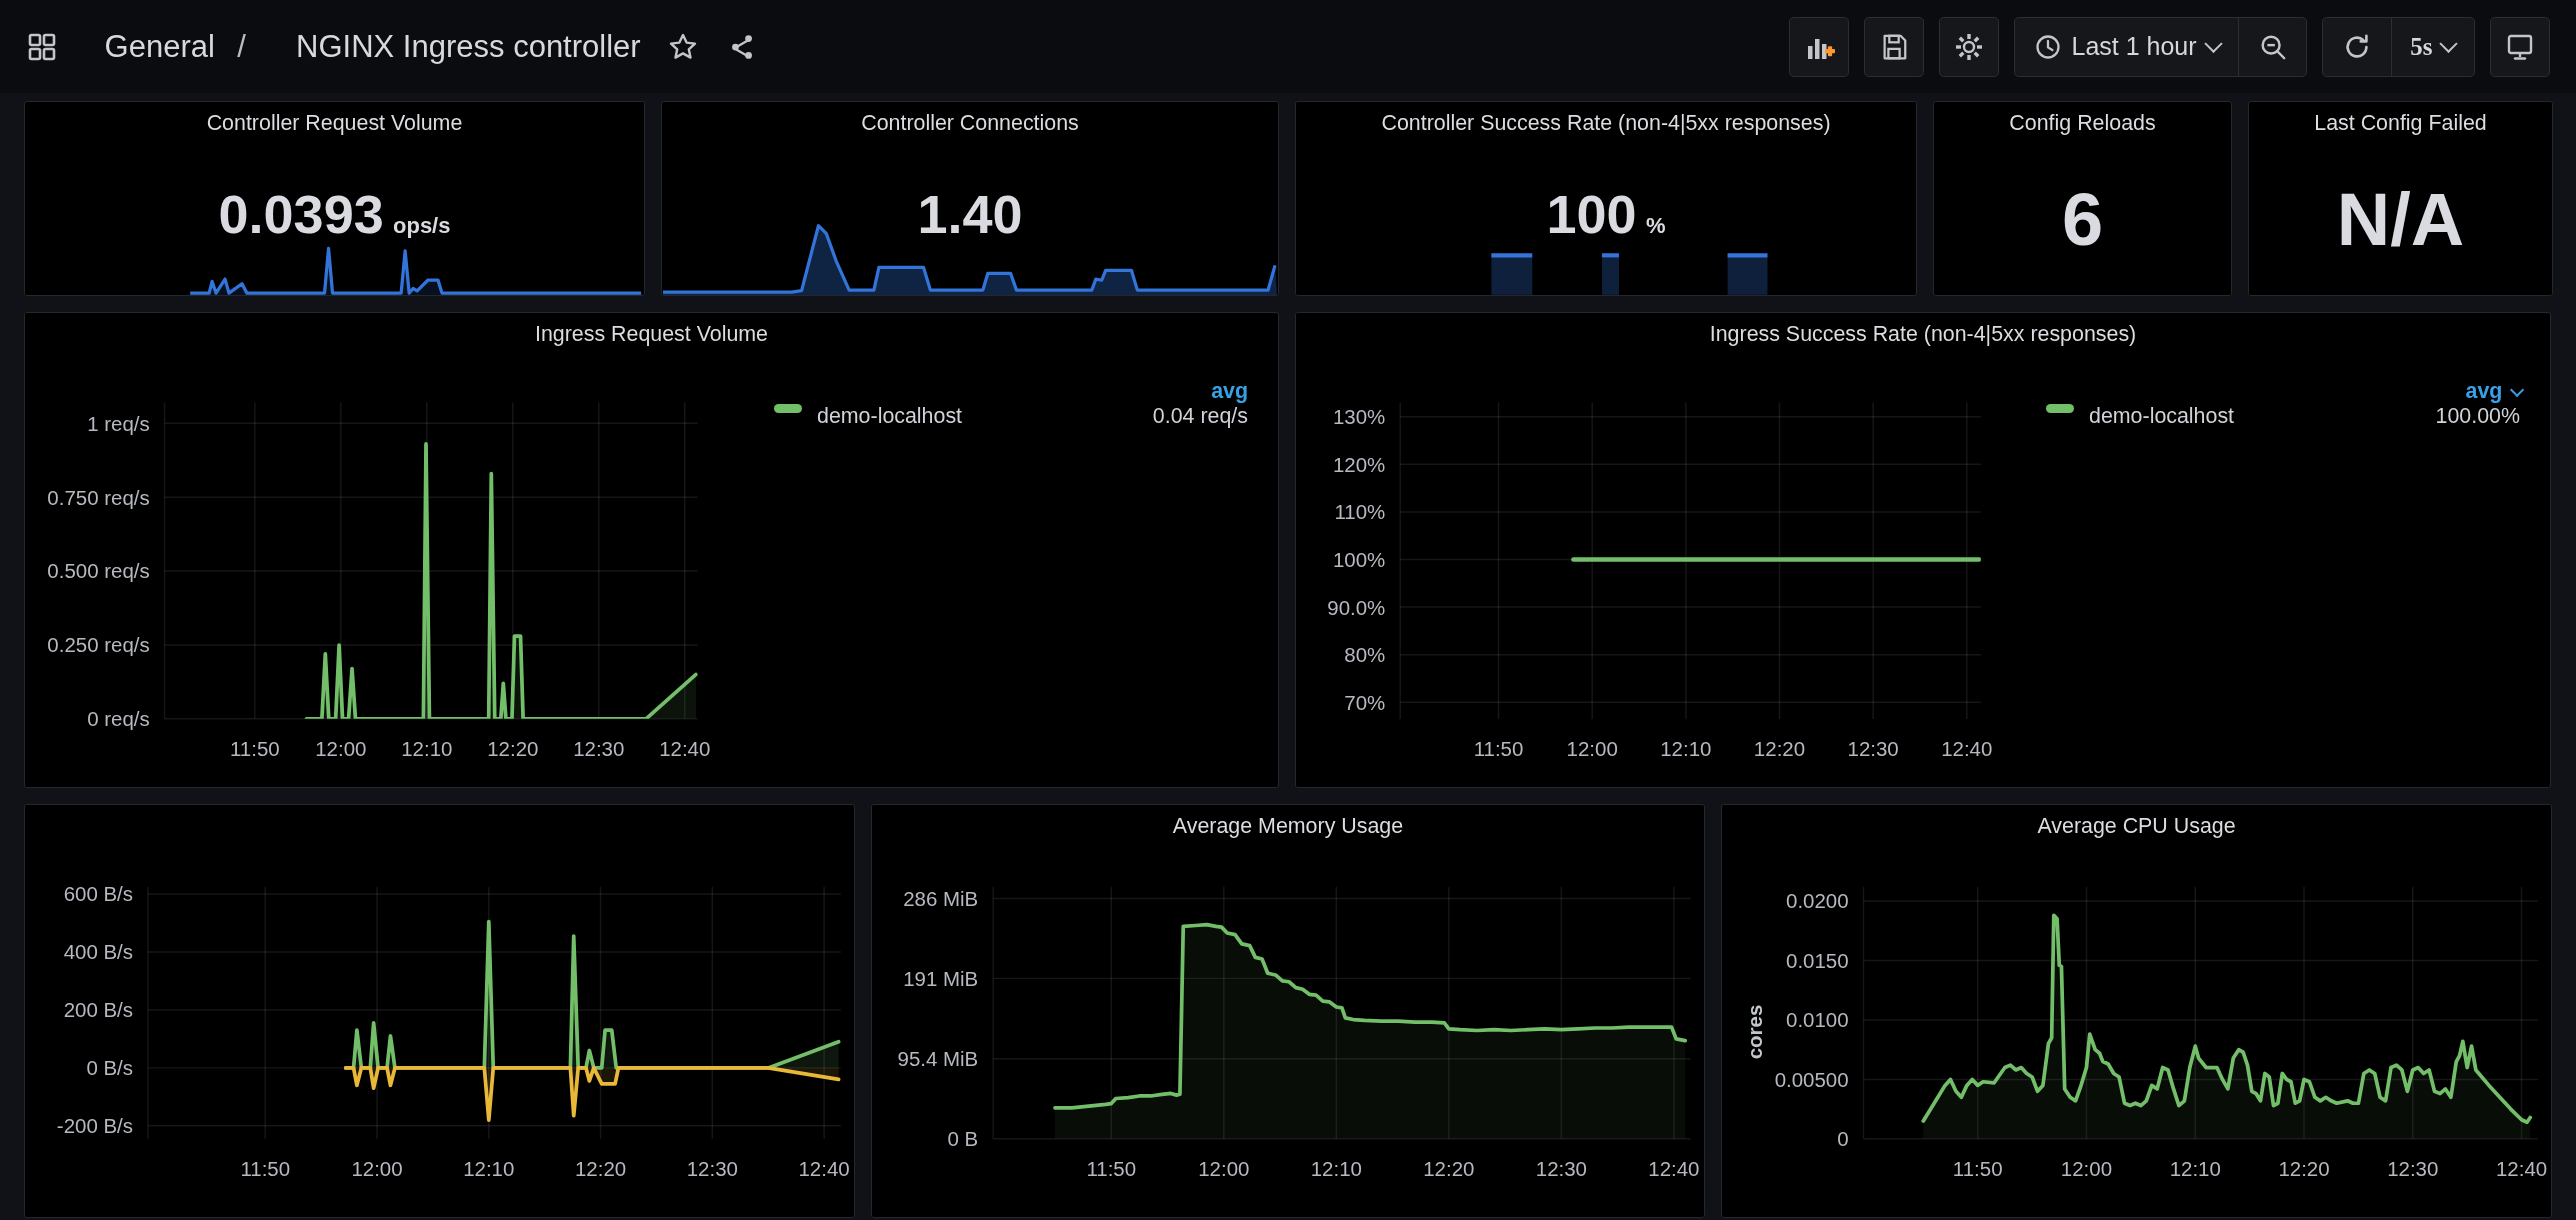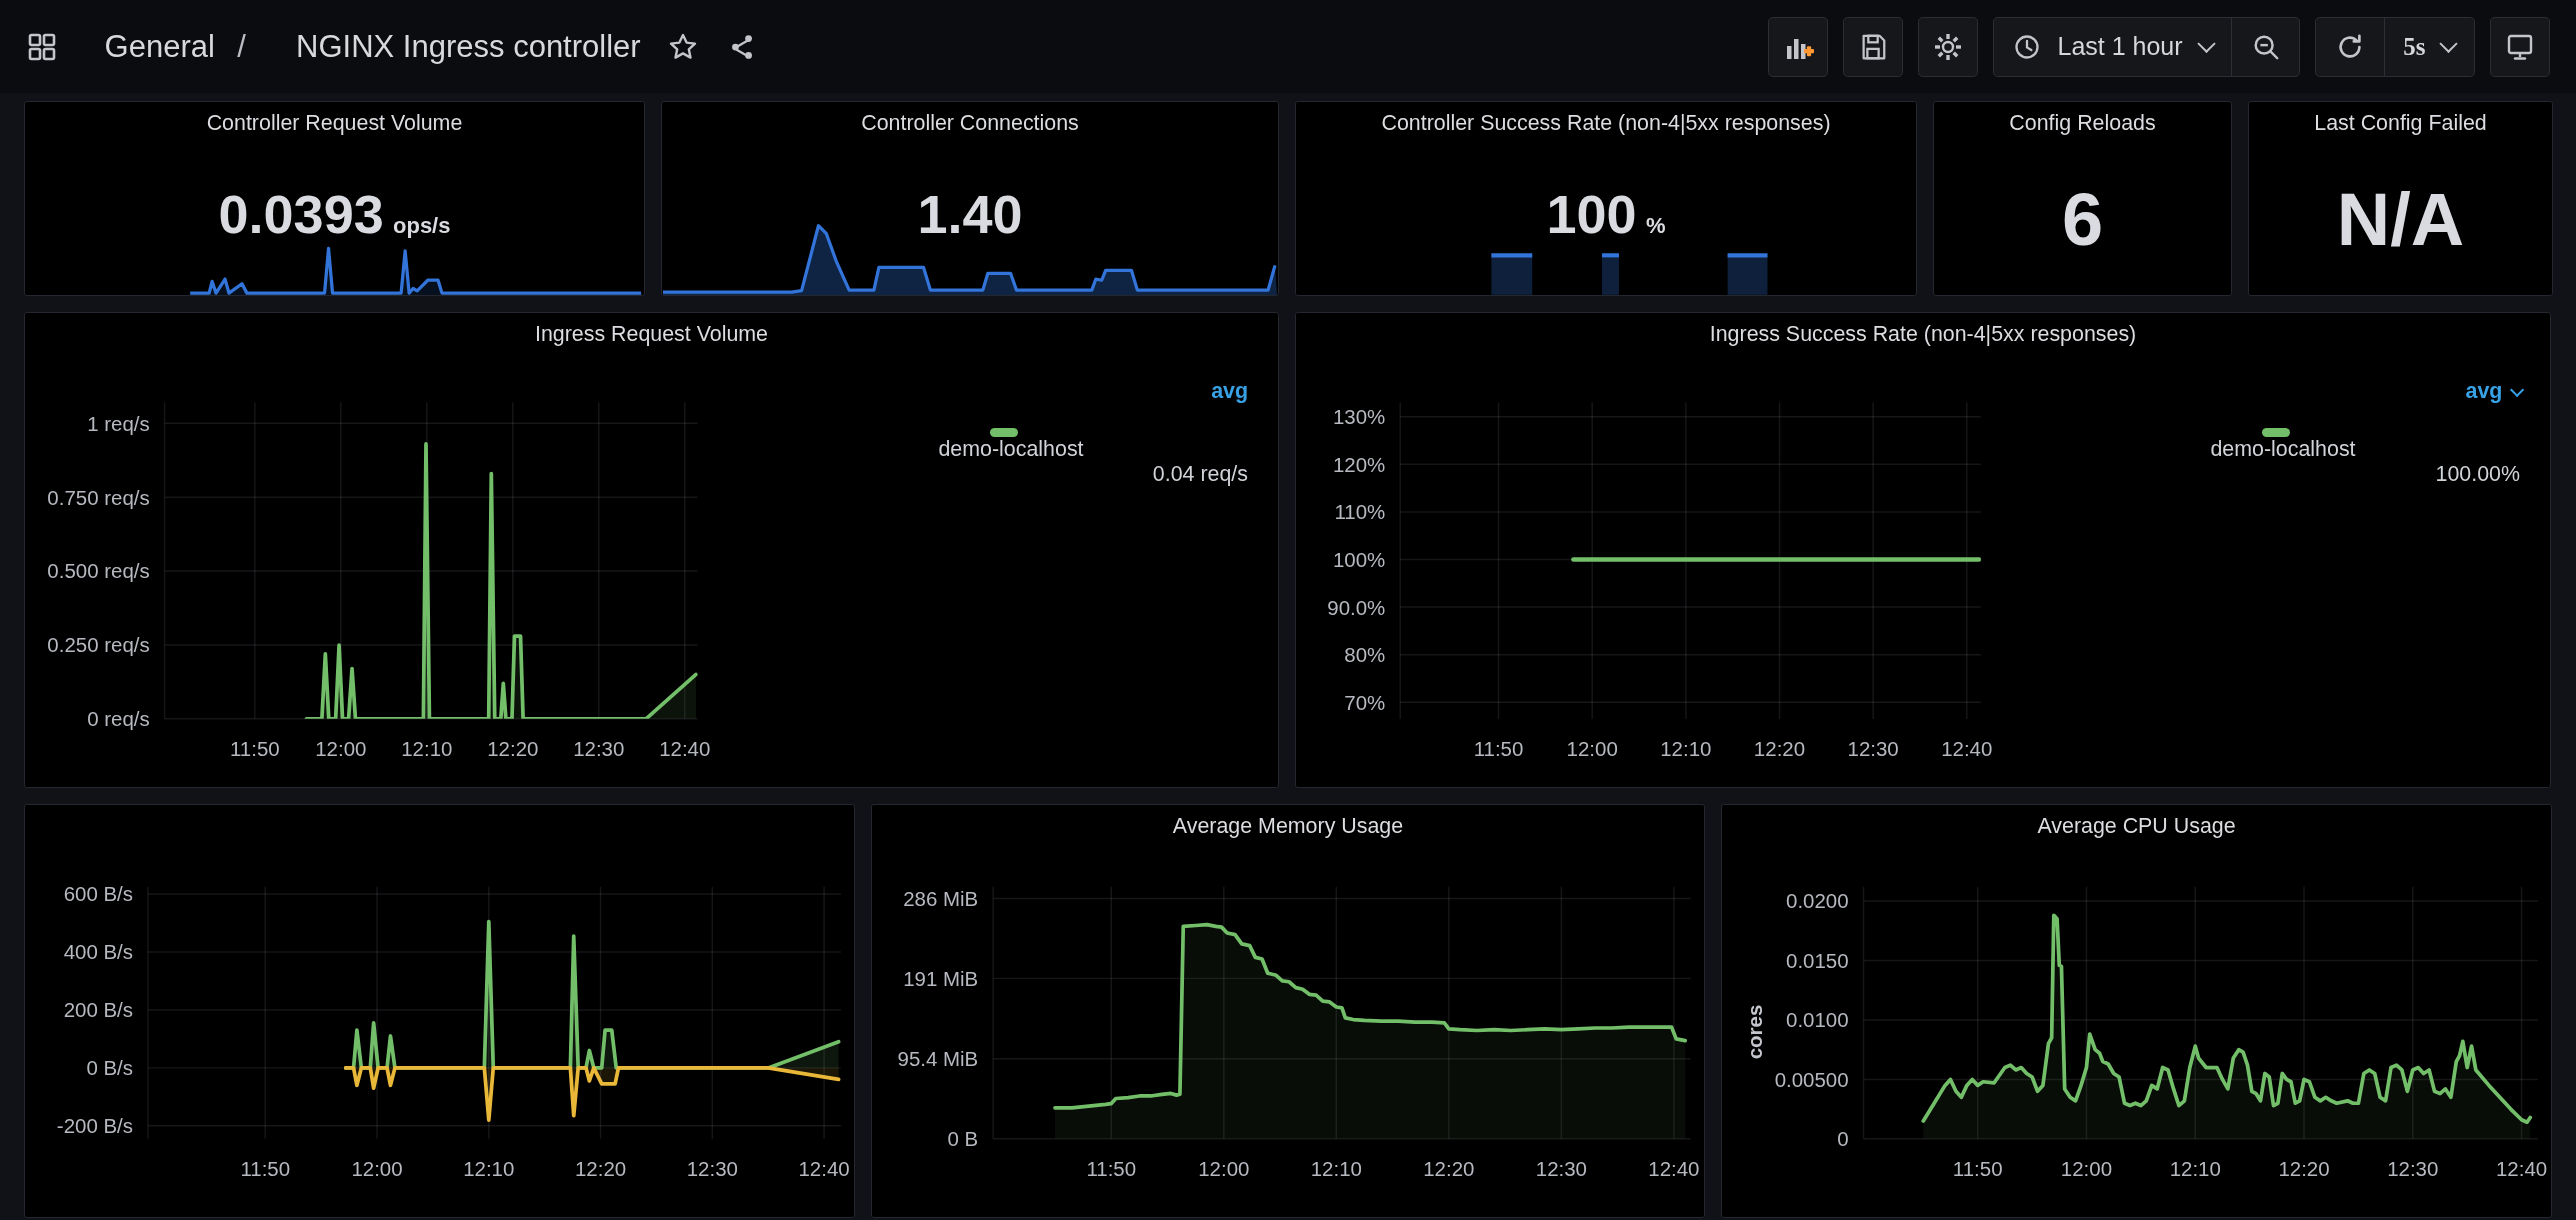--- a/index.html
+++ b/index.html
@@ -13,21 +13,21 @@
   .crumb { font-size:31px; color:#d8d9da;margin-left:28px; }
   .crumb-sep { color:#b9bcc2; margin:0 3.7px; }
   .nav-ico { display:flex; align-items:center; justify-content:center; color:#c3c5cb; }
   .nav-ico svg { display:block; }
   .nav-right { display:flex; align-items:center; gap:15px; }
   .tbtn { height:60px; min-width:60px; background:#15171b; border:1.4px solid #2c2e34;
           border-radius:4.7px; display:flex; align-items:center; justify-content:center;
           color:#c3c5cb; cursor:pointer; }
   .tgroup { height:60px; background:#15171b; border:1.4px solid #2c2e34; border-radius:4.7px;
             display:flex; align-items:stretch; color:#c3c5cb; }
-  .tseg { display:flex; align-items:center; gap:17px; padding:0 18.6px; cursor:pointer; }
+  .tseg { display:flex; align-items:center; gap:10px; padding:0 18.6px; cursor:pointer; }
   .tseg + .tseg { border-left:1.4px solid #2c2e34;font-family:Liberation Serif, serif; }
   .tseg-label { font-size:25px; font-weight:500; color:#d5d7db; }
   .tseg-label.bold { font-weight:700; }
   .chev { width:13px; height:13px; border-right:2.8px solid #c3c5cb; border-bottom:2.8px solid #c3c5cb;
           transform:rotate(45deg) translate(-1.9px,-1.9px); }
 
   
   .dashboard { padding:8.4px 24px 0; }
   .row { display:grid; gap:16px; margin-bottom:16px; }
   .row1 { grid-template-columns:621px 618px 622px 299px 305px; height:195px; }
@@ -49,21 +49,21 @@
   .sparkline { position:absolute; bottom:0; left:0.9px; }
 
   
   .chart-body { position:absolute; top:39px; left:0; right:0; bottom:0; display:flex; }
   .legend { width:558px; font-size:21.4px; color:#d0d3d8; }
   .legend-header { display:flex; justify-content:flex-end; align-items:center; gap:7.4px;
                    margin-top:27px; padding-right:30px; color:#38a1e6; font-weight:700;
                    cursor:pointer; }
   .legend-chev { width:10.2px; height:10.2px; border-right:2.8px solid #38a1e6;
                  border-bottom:2.8px solid #38a1e6; transform:rotate(45deg) translateY(-2.8px); }
-  .legend-row { display:flex; align-items:center; margin-top:24px; padding:0 30px 0 54px;flex-direction:column; }
+  .legend-row { display:flex; padding:0 30px 0 54px; }
   .legend-dash { width:28px; height:8.4px; border-radius:4.7px; margin-right:15px; }
   .legend-name { cursor:pointer; }
   .legend-val { margin-left:auto; }
   .y-rot-label { position:absolute; left:5.6px; top:52%; transform:rotate(-90deg);
                  font-size:20.5px; font-weight:700; color:#c3c6cc; }
   svg.chart text { font-family:"Liberation Sans", sans-serif; }
 </style>
 </head>
 <body>
 

